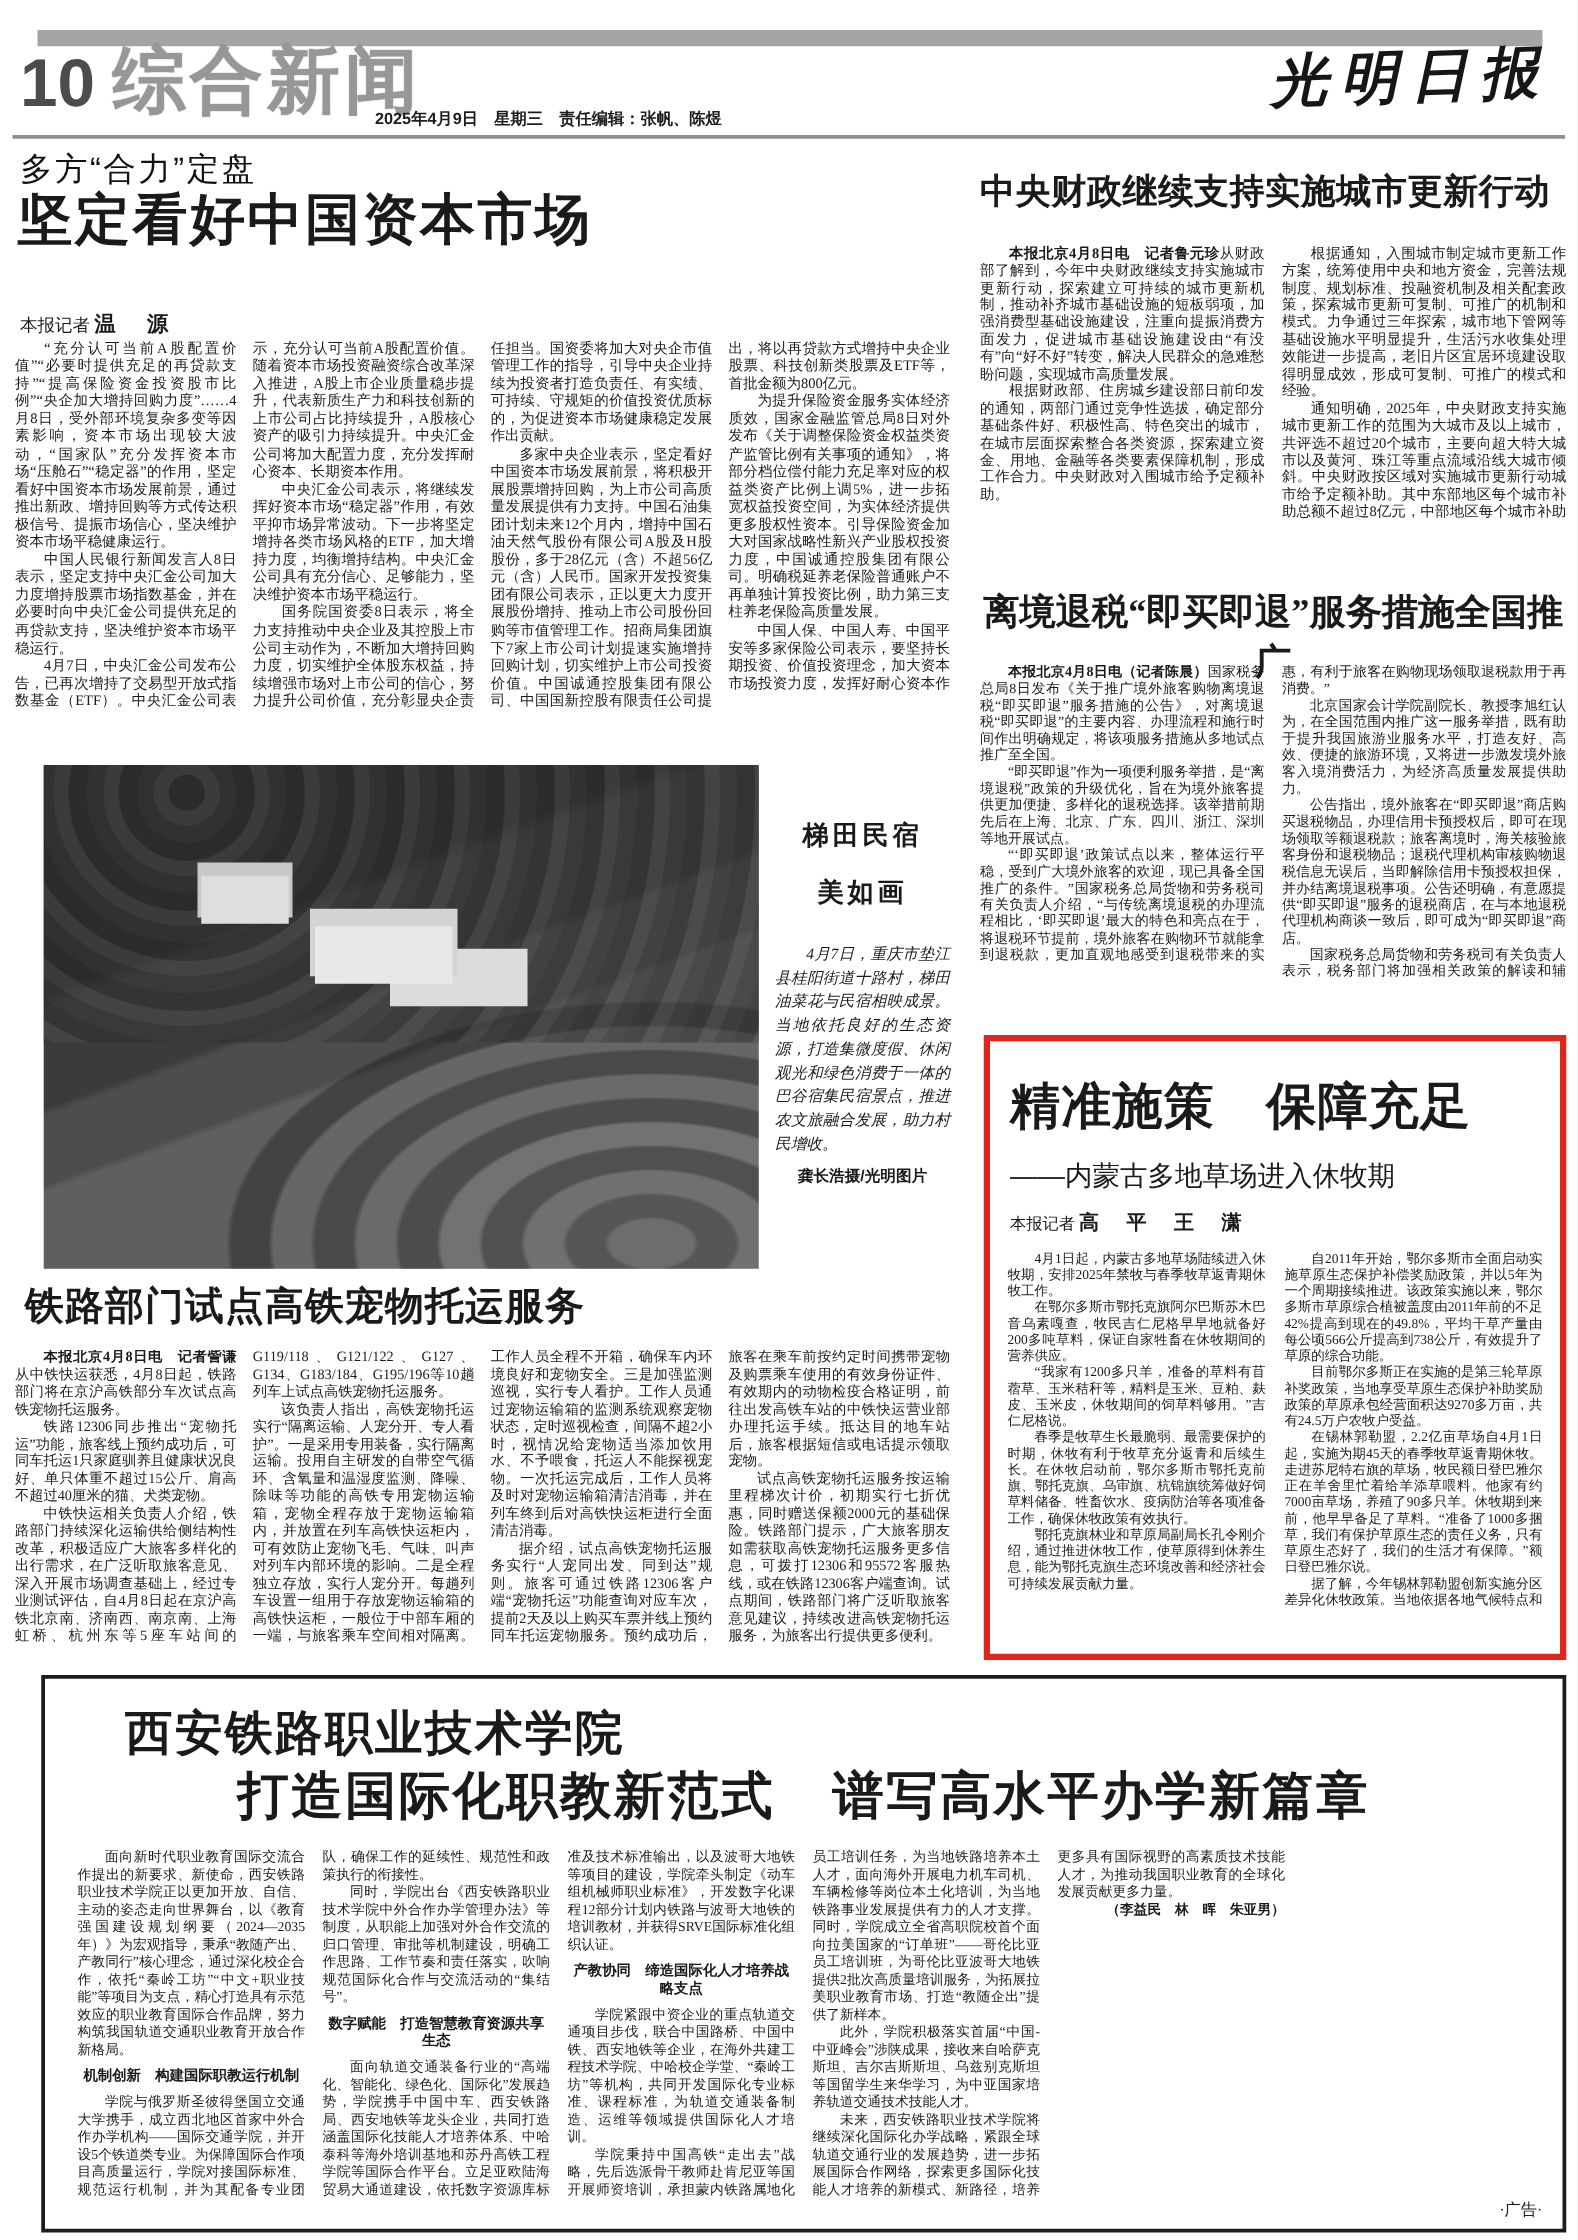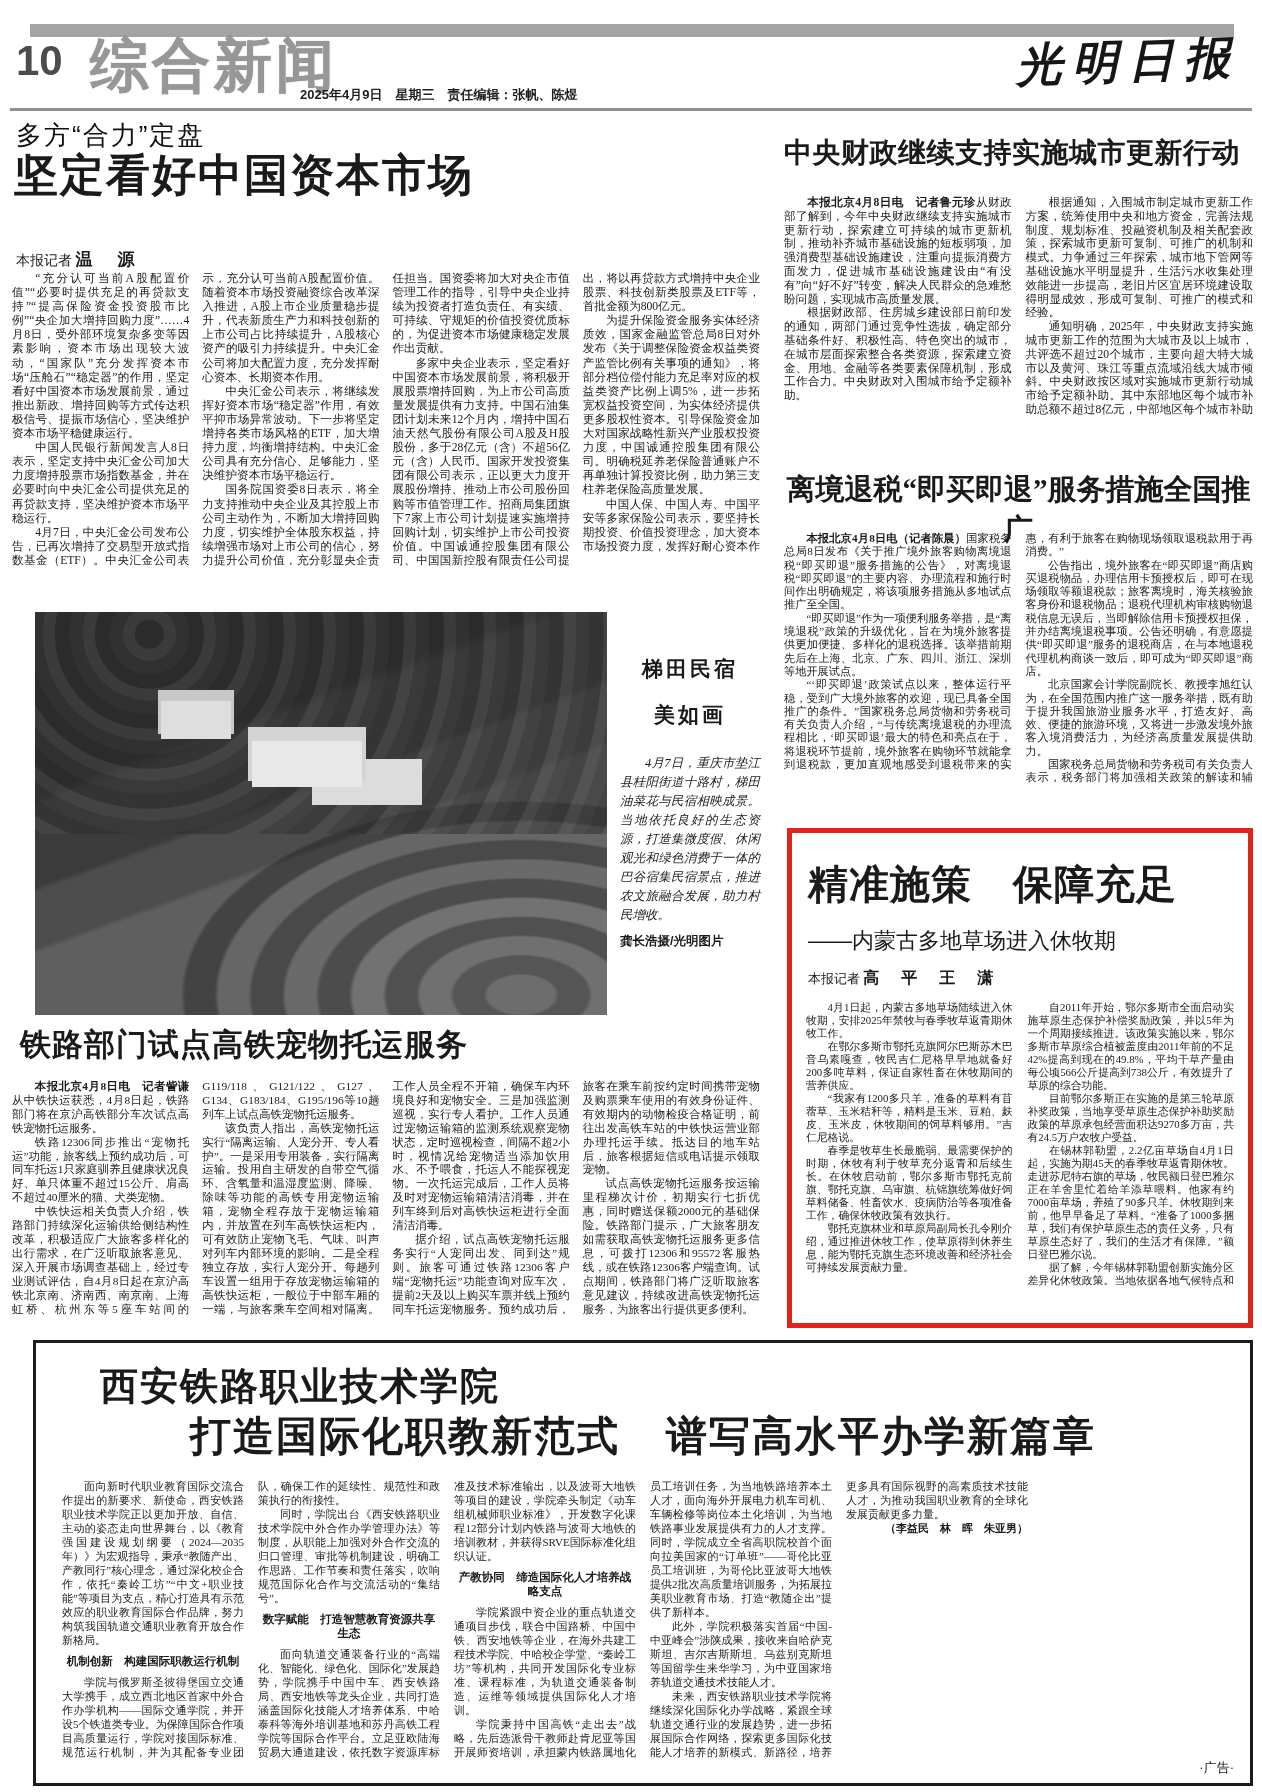--- a/index.html
+++ b/index.html
@@ -3,21 +3,21 @@
 <meta charset="utf-8">
 <style>
   html,body{margin:0;padding:0;background:#e8e8e4;}
   #page{position:relative;width:1262px;height:1792px;background:#ffffff;margin:0 auto;overflow:hidden;
         font-family:"Liberation Serif","DejaVu Serif",serif;color:#1a1a1a;}
   [data-name]{box-sizing:border-box;}
 
   
   .top-bar{position:absolute;left:30px;right:28px;top:24px;height:13px;background:#a4a4a4;}
   .page-num{position:absolute;left:16px;top:40px;font-family:"Liberation Sans","DejaVu Sans",sans-serif;
-            font-size:42px;font-weight:bold;color:#4c4c4c;line-height:1;}
+            font-size:54px;font-weight:bold;color:#4c4c4c;line-height:1;}
   .section-name{position:absolute;left:90px;top:36px;font-family:"Liberation Sans","DejaVu Sans",sans-serif;
             font-size:58px;font-weight:bold;color:#979797;letter-spacing:4px;line-height:1;
             text-shadow:0 0 1px #6e6e6e;}
   .dateline{position:absolute;left:288px;top:86px;font-family:"Liberation Sans","DejaVu Sans",sans-serif;
             font-size:13px;font-weight:bold;color:#1d1d1d;margin-left:12px;}
   .masthead{position:absolute;right:22px;top:34px;font-size:46px;font-weight:bold;font-style:italic;
             letter-spacing:10px;color:#161616;transform:rotate(-2deg);line-height:1.2;}
   .header-rule{position:absolute;left:10px;right:10px;top:108px;height:3px;background:#8f8f8f;}
 
   
@@ -46,21 +46,21 @@
      box-shadow:0 -10px 0 4px #d4d4d4, 60px 18px 0 0 #dcdcdc;}
   .photo .house2{position:absolute;left:22%;top:22%;width:70px;height:38px;background:#dedede;box-shadow:0 -8px 0 3px #c8c8c8;}
   .photo .trees{position:absolute;left:0;top:0;right:0;height:55%;
      background:repeating-radial-gradient(circle at 20% 10%, #2e2e2e 0 14px, #4a4a4a 15px 26px, #383838 27px 40px);opacity:.55;}
   .caption-box{position:absolute;left:620px;top:646px;width:140px;}
   .caption-title{font-family:"Liberation Sans","DejaVu Sans",sans-serif;font-size:21px;font-weight:bold;
                  text-align:center;letter-spacing:3px;line-height:2.2;}
   .caption-text{margin-top:16px;font-size:12.5px;line-height:19px;text-align:justify;font-style:italic;}
   .caption-text p{margin:0;text-indent:2em;}
   .caption-credit{margin-top:8px;font-family:"Liberation Sans","DejaVu Sans",sans-serif;
-                  font-size:12.5px;font-weight:bold;}
+                  font-size:12.5px;font-weight:bold;text-align:center;}
 
   
   .ur-headline{position:absolute;left:784px;top:134px;width:469px;text-align:left;
                font-size:28px;font-weight:bold;letter-spacing:0.5px;}
   .ur-body{position:absolute;left:784px;top:196px;width:469px;height:234px;
            column-count:2;column-gap:14px;font-size:11.6px;line-height:13.8px;}
 
   
   .tr-headline{position:absolute;left:784px;top:470px;width:469px;text-align:center;
                font-size:29px;font-weight:bold;}
@@ -144,22 +144,22 @@
       <p data-name="paragraph">根据财政部、住房城乡建设部日前印发的通知，两部门通过竞争性选拔，确定部分基础条件好、积极性高、特色突出的城市，在城市层面探索整合各类资源，探索建立资金、用地、金融等各类要素保障机制，形成工作合力。中央财政对入围城市给予定额补助。</p>
       <p data-name="paragraph">根据通知，入围城市制定城市更新工作方案，统筹使用中央和地方资金，完善法规制度、规划标准、投融资机制及相关配套政策，探索城市更新可复制、可推广的机制和模式。力争通过三年探索，城市地下管网等基础设施水平明显提升，生活污水收集处理效能进一步提高，老旧片区宜居环境建设取得明显成效，形成可复制、可推广的模式和经验。</p>
       <p data-name="paragraph">通知明确，2025年，中央财政支持实施城市更新工作的范围为大城市及以上城市，共评选不超过20个城市，主要向超大特大城市以及黄河、珠江等重点流域沿线大城市倾斜。中央财政按区域对实施城市更新行动城市给予定额补助。其中东部地区每个城市补助总额不超过8亿元，中部地区每个城市补助总额不超过10亿元，西部地区每个城市补助总额不超过12亿元，直辖市每个城市补助总额不超过12亿元。</p>
     </div>
 
   <h2 class="tr-headline" style="margin:0" data-name="tax-refund-headline">离境退税“即买即退”服务措施全国推广</h2>
   <div class="tr-body body-cols" data-name="tax-refund-body">
       <p data-name="paragraph"><b>本报北京4月8日电（记者陈晨）</b>国家税务总局8日发布《关于推广境外旅客购物离境退税“即买即退”服务措施的公告》，对离境退税“即买即退”的主要内容、办理流程和施行时间作出明确规定，将该项服务措施从多地试点推广至全国。</p>
       <p data-name="paragraph">“即买即退”作为一项便利服务举措，是“离境退税”政策的升级优化，旨在为境外旅客提供更加便捷、多样化的退税选择。该举措前期先后在上海、北京、广东、四川、浙江、深圳等地开展试点。</p>
       <p data-name="paragraph">“‘即买即退’政策试点以来，整体运行平稳，受到广大境外旅客的欢迎，现已具备全国推广的条件。”国家税务总局货物和劳务税司有关负责人介绍，“与传统离境退税的办理流程相比，‘即买即退’最大的特色和亮点在于，将退税环节提前，境外旅客在购物环节就能拿到退税款，更加直观地感受到退税带来的实惠，有利于旅客在购物现场领取退税款用于再消费。”</p>
+      <p data-name="paragraph">北京国家会计学院副院长、教授李旭红认为，在全国范围内推广这一服务举措，既有助于提升我国旅游业服务水平，打造友好、高效、便捷的旅游环境，又将进一步激发境外旅客入境消费活力，为经济高质量发展提供助力。</p>
       <p data-name="paragraph">公告指出，境外旅客在“即买即退”商店购买退税物品，办理信用卡预授权后，即可在现场领取等额退税款；旅客离境时，海关核验旅客身份和退税物品；退税代理机构审核购物退税信息无误后，当即解除信用卡预授权担保，并办结离境退税事项。公告还明确，有意愿提供“即买即退”服务的退税商店，在与本地退税代理机构商谈一致后，即可成为“即买即退”商店。</p>
-      <p data-name="paragraph">北京国家会计学院副院长、教授李旭红认为，在全国范围内推广这一服务举措，既有助于提升我国旅游业服务水平，打造友好、高效、便捷的旅游环境，又将进一步激发境外旅客入境消费活力，为经济高质量发展提供助力。</p>
       <p data-name="paragraph">国家税务总局货物和劳务税司有关负责人表示，税务部门将加强相关政策的解读和辅导，持续升级完善系统功能，优化退税办理流程，积极助力吸引境外旅客来华消费，充分释放入境旅游消费潜力。</p>
     </div>
 
   <div class="red-box" data-name="highlighted-article-box">
     <h2 class="gl-headline" style="margin-bottom:0" data-name="grassland-headline">精准施策　保障充足</h2>
     <div class="gl-subtitle" data-name="grassland-subtitle">——内蒙古多地草场进入休牧期</div>
     <div class="gl-byline" data-name="grassland-byline">
       <span data-name="byline-label">本报记者</span>
       <span class="names" data-name="byline-names">高　平　王　潇</span>
     </div>

